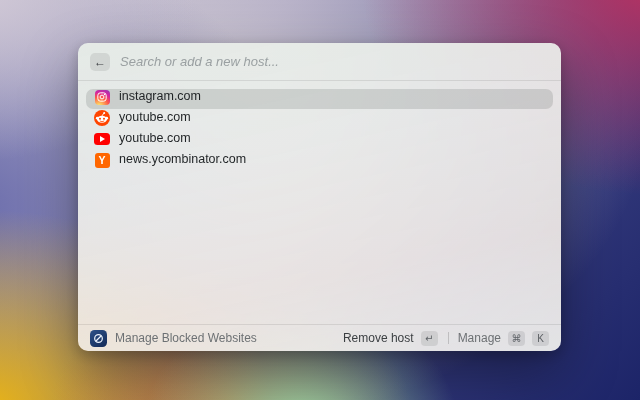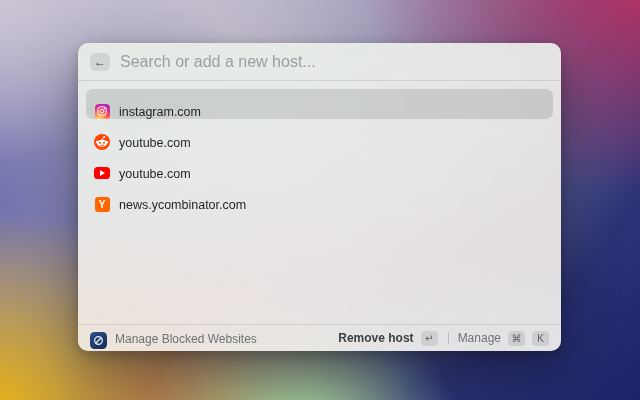--- a/index.html
+++ b/index.html
@@ -34,29 +34,30 @@
     padding:0 12px; border-bottom:1px solid rgba(0,0,0,0.09);
   }
   .back-btn {
     width:20px; height:18px; border-radius:5px;
     background:rgba(0,0,0,0.085);
     display:flex; align-items:center; justify-content:center;
     font-size:12px; color:#3a3d40; cursor:pointer; flex:0 0 auto;
   }
   .search-input {
     border:none; outline:none; background:transparent;
-    flex:1; margin-left:10px; font-size:16px; color:#26292b;
+    flex:1; margin-left:10px; font-size:13px; color:#26292b;
     font-family:"Liberation Sans","DejaVu Sans",sans-serif;
+    font-style:italic;
   }
   .search-input::placeholder { color:#9aa0a2; }
 
   .list { flex:1; padding:8px; overflow:hidden; }
   .row {
-    height:30px; margin-bottom:1px; border-radius:7px;
-    display:flex; align-items:flex-end; padding:0 8px; cursor:pointer;
+    height:20px; margin-bottom:1px; border-radius:7px;
+    display:flex; align-items:flex-start; padding:0 8px; cursor:pointer;
   }
   .row.selected { background:rgba(60,66,62,0.16); }
   .row-icon { width:16px; height:16px; flex:0 0 16px; margin-right:9px;
     display:flex; align-items:center; justify-content:center; }
   .row-label { font-size:12.5px; font-weight:500; color:#1f2325; }
 
   .ig-bg {
     width:15px; height:15px; border-radius:4px;
     background: radial-gradient(circle at 28% 110%, #fdf497 0%, #fdd263 12%, #fd5949 48%, #d6249f 72%, #8a3ab9 100%);
     display:flex; align-items:center; justify-content:center;
@@ -69,30 +70,30 @@
   .yt-tri { width:0; height:0; border-left:5px solid #fff; border-top:3px solid transparent; border-bottom:3px solid transparent; margin-left:1px; }
   .hn-bg {
     width:15px; height:15px; border-radius:3px;
     display:flex; align-items:center; justify-content:center;
     color:#fff; font-size:10.5px; font-weight:bold;
   }
 
   .footer {
     flex:0 0 27px; height:27px;
     border-top:1px solid rgba(0,0,0,0.09);
-    display:flex; padding:7px 12px;
+    display:flex; align-items:center; padding:0 12px;
   }
   .ext-icon {
     width:17px; height:17px; border-radius:4.5px; flex:0 0 auto;
     background:linear-gradient(145deg,#2c5188,#132a56);
     display:flex; align-items:center; justify-content:center;
   }
   .footer-app-label { font-size:12px; color:#6d7174; margin-left:8px; }
   .footer-right { margin-left:auto; display:flex; align-items:center; }
-  .action-primary { font-size:12px; font-weight:700; color:#3b3f42; cursor:pointer; }
+  .action-primary { font-size:12px; font-weight:400; color:#3b3f42; cursor:pointer; }
   .action-secondary { font-size:12px; color:#6d7174; cursor:pointer; }
   .key-badge {
     min-width:17px; height:15px; padding:0 3px; border-radius:4px;
     background:rgba(0,0,0,0.09); color:#5d6165;
     display:flex; align-items:center; justify-content:center;
     font-size:10px; margin-left:7px; cursor:pointer;
   }
   .v-divider { width:1px; height:12px; background:rgba(0,0,0,0.16); margin:0 9px 0 10px; }
 </style>
 </head>

